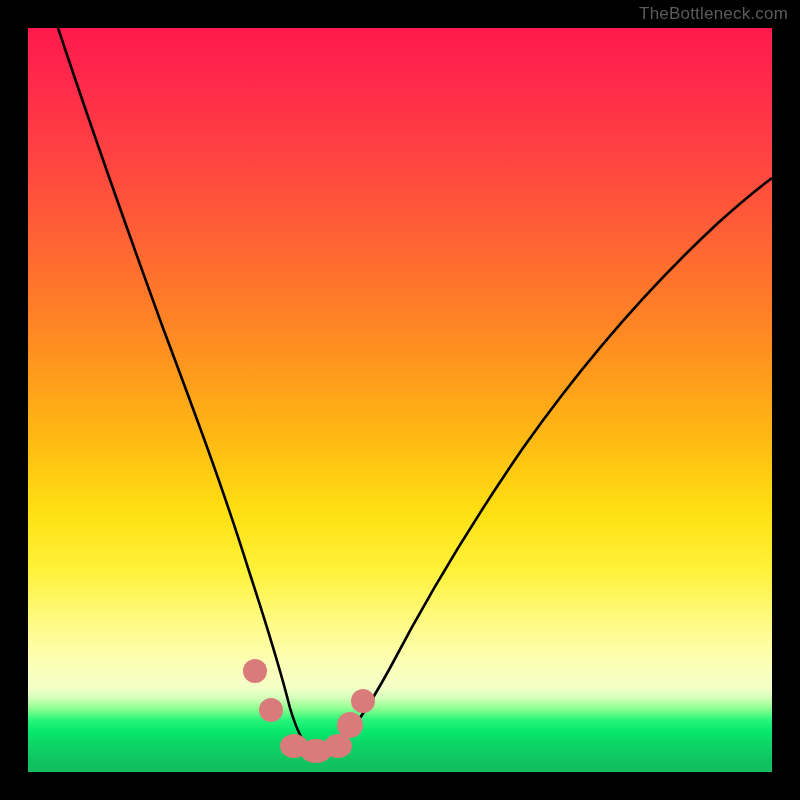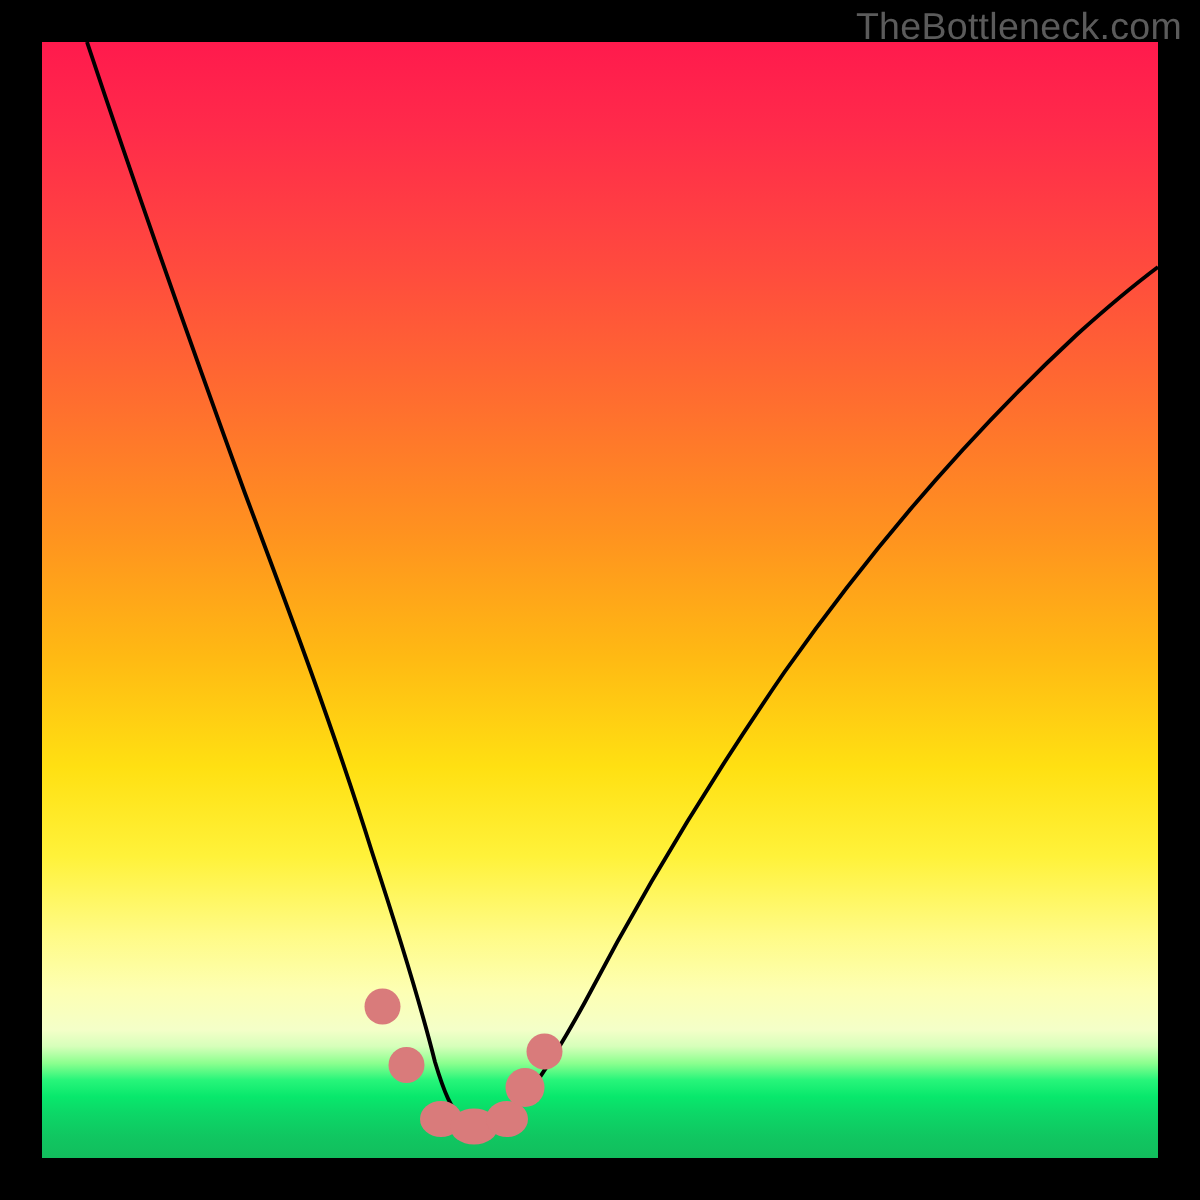--- a/index.html
+++ b/index.html
@@ -46,21 +46,21 @@
       #0cd767 96%,
       #10c761 98%,
       #12bd5d 100%
     );
   }
   .watermark {
     position: absolute;
     top: 4px;
     right: 12px;
     color: #5b5b5b;
-    font-size: 25px;
+    font-size: 17px;
     letter-spacing: 0.2px;
     font-weight: 500;
     margin-left: 24px;
   }
   svg.curves {
     position: absolute;
     left: 0;
     top: 0;
     width: 744px;
     height: 744px;

